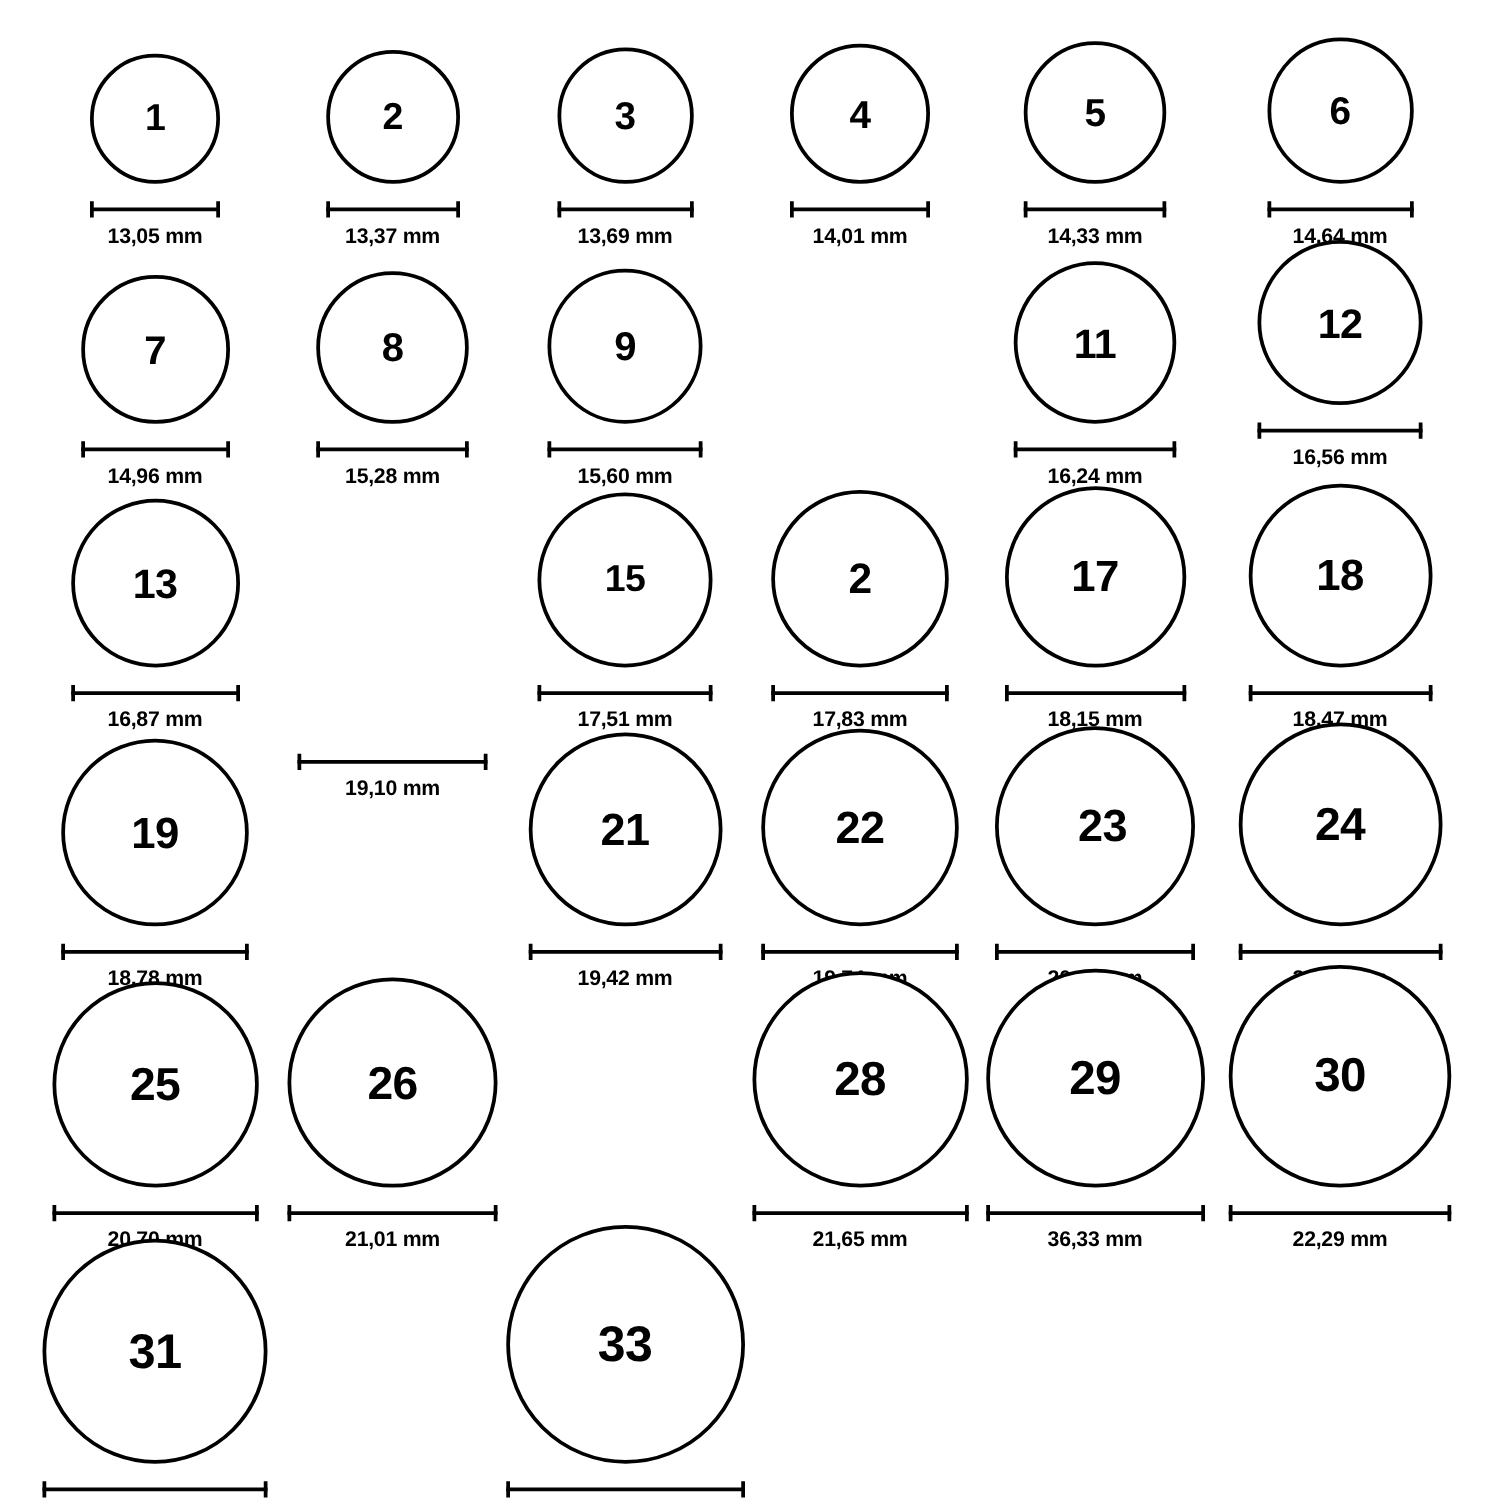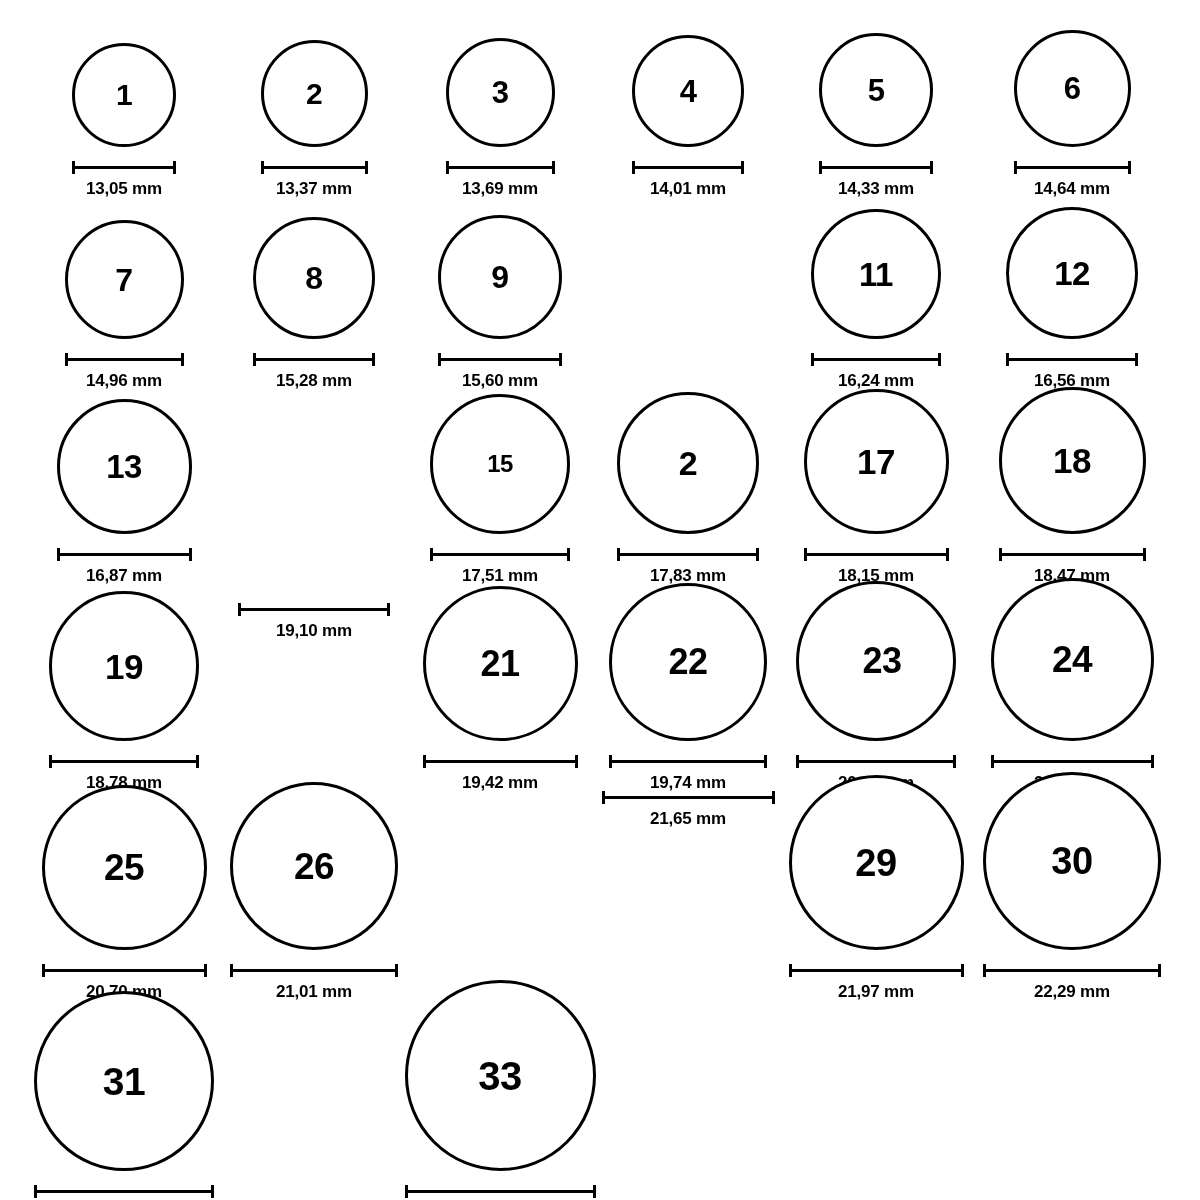--- a/index.html
+++ b/index.html
@@ -180,21 +180,21 @@
       <div class="ring-circle" style="width: 130px; height: 130px;">
         <span class="ring-number" style="font-size: 33px;">11</span>
       </div>
       <div class="measure" style="width: 130px; margin-top: 14px;">
         <div class="bar"></div>
         <div class="cap-left"></div>
         <div class="cap-right"></div>
       </div>
       <div class="mm-label">16,24 mm</div>
     </div>
-    <div class="size-cell" style="width: 132px; left: 1006px; top: 207px;">
+    <div class="size-cell" style="width: 132px; left: 1006px; top: 192px;">
       <div class="ring-circle" style="width: 132px; height: 132px;">
         <span class="ring-number" style="font-size: 33px;">12</span>
       </div>
       <div class="measure" style="width: 132px; margin-top: 14px;">
         <div class="bar"></div>
         <div class="cap-left"></div>
         <div class="cap-right"></div>
       </div>
       <div class="mm-label">16,56 mm</div>
     </div>
@@ -204,21 +204,21 @@
       </div>
       <div class="measure" style="width: 135px; margin-top: 14px;">
         <div class="bar"></div>
         <div class="cap-left"></div>
         <div class="cap-right"></div>
       </div>
       <div class="mm-label">16,87 mm</div>
     </div>
     <div class="size-cell" style="width: 140px; left: 430px; top: 394px;">
       <div class="ring-circle" style="width: 140px; height: 140px;">
-        <span class="ring-number" style="font-size: 24px;">15</span>
+        <span class="ring-number" style="font-size: 30px;">15</span>
       </div>
       <div class="measure" style="width: 140px; margin-top: 14px;">
         <div class="bar"></div>
         <div class="cap-left"></div>
         <div class="cap-right"></div>
       </div>
       <div class="mm-label">17,51 mm</div>
     </div>
     <div class="size-cell" style="width: 142px; left: 617px; top: 392px;">
       <div class="ring-circle" style="width: 142px; height: 142px;">
@@ -332,37 +332,40 @@
         <span class="ring-number" style="font-size: 37px;">26</span>
       </div>
       <div class="measure" style="width: 168px; margin-top: 14px;">
         <div class="bar"></div>
         <div class="cap-left"></div>
         <div class="cap-right"></div>
       </div>
       <div class="mm-label">21,01 mm</div>
     </div>
     <div class="size-cell" style="width: 173px; left: 601.5px; top: 777px;">
+      <div class="ring-circle" style="width: 173px; height: 173px;">
+        <span class="ring-number" style="font-size: 38px;">28</span>
+      </div>
       <div class="measure" style="width: 173px; margin-top: 14px;">
         <div class="bar"></div>
         <div class="cap-left"></div>
         <div class="cap-right"></div>
       </div>
       <div class="mm-label">21,65 mm</div>
     </div>
     <div class="size-cell" style="width: 175px; left: 788.5px; top: 775px;">
       <div class="ring-circle" style="width: 175px; height: 175px;">
         <span class="ring-number" style="font-size: 38px;">29</span>
       </div>
       <div class="measure" style="width: 175px; margin-top: 14px;">
         <div class="bar"></div>
         <div class="cap-left"></div>
         <div class="cap-right"></div>
       </div>
-      <div class="mm-label">21,97 mm</div>
+      <div class="mm-label">36,33 mm</div>
     </div>
     <div class="size-cell" style="width: 178px; left: 983px; top: 772px;">
       <div class="ring-circle" style="width: 178px; height: 178px;">
         <span class="ring-number" style="font-size: 38px;">30</span>
       </div>
       <div class="measure" style="width: 178px; margin-top: 14px;">
         <div class="bar"></div>
         <div class="cap-left"></div>
         <div class="cap-right"></div>
       </div>

